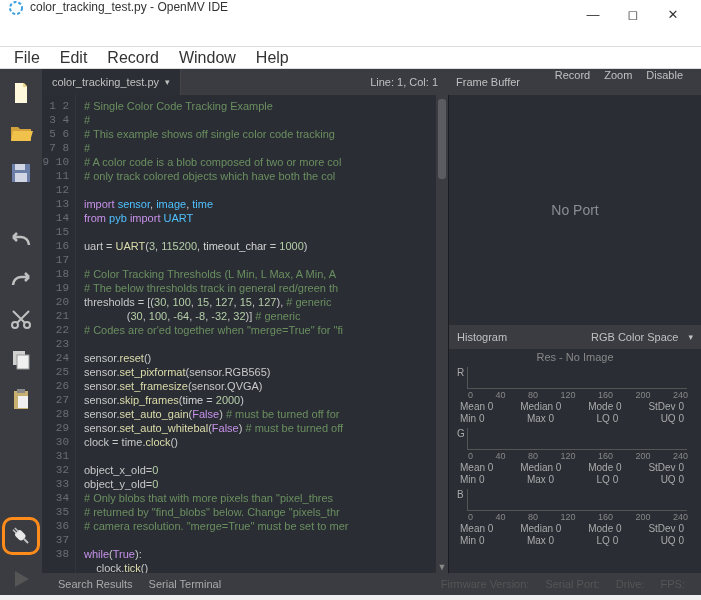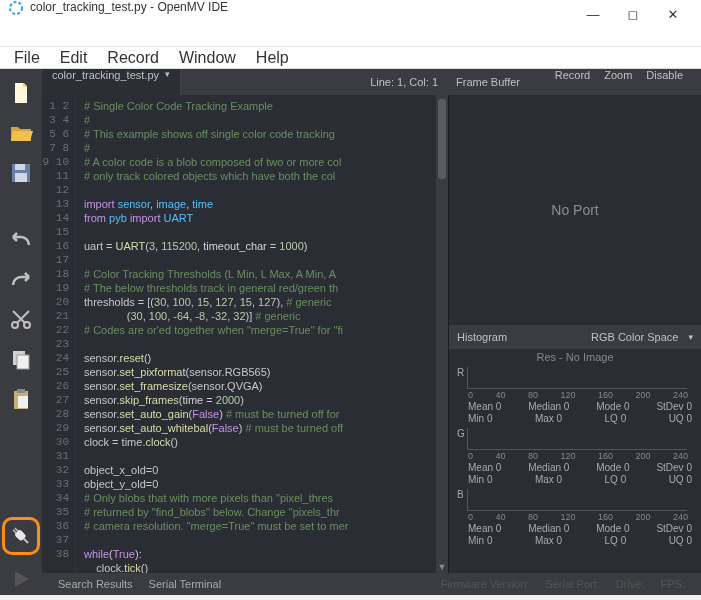--- a/index.html
+++ b/index.html
@@ -10,21 +10,21 @@
 .titlebar .win-btn{width:40px;height:28px;display:flex;align-items:center;justify-content:center;color:#333;font-size:13px;cursor:pointer}
 .menubar{height:22px;background:#fff;display:flex;align-items:center;padding:0 4px;border-bottom:1px solid #ddd}
 .menubar .menu-item{padding:2px 10px;font-size:16px;color:#333;cursor:pointer}
 .ide-body{display:flex;height:526px;background:#2b2e34}
 .toolbar{width:42px;background:#3a3c42;display:flex;flex-direction:column;align-items:center;padding-top:8px;gap:8px}
 .toolbar .tool{width:32px;height:32px;display:flex;align-items:center;justify-content:center;color:#c0c0c0;cursor:pointer}
 .toolbar .tool svg{width:24px;height:24px}
 .toolbar .tool.highlight{border:3px solid #ff8c1a;border-radius:10px;width:38px;height:38px}
 .main{flex:1;display:flex;flex-direction:column}
 .tabbar{height:26px;background:#3a3c42;display:flex;align-items:center;color:#c0c0c0;font-size:11px}
-.tab{padding:0 10px;height:100%;display:flex;gap:6px;background:#2b2e34;border-right:1px solid #444}
+.tab{padding:0 10px;height:100%;display:flex;align-items:center;gap:6px;background:#2b2e34;border-right:1px solid #444}
 .tab .chev{font-size:9px}
 .cursor-pos{margin-left:auto;padding:0 10px;font-family:Liberation Sans, sans-serif}
 .fb-header{display:flex;gap:14px;padding:0 10px;height:100%}
 .fb-header span{font-size:11px}
 .editor-area{flex:1;display:flex;overflow:hidden}
 .editor{display:flex;flex:1;background:#2a2d34;overflow:hidden;position:relative}
 .gutter{width:34px;background:#2a2d34;color:#6b6e76;text-align:right;padding:4px 6px 4px 0;font-family:Liberation Mono, monospace;font-size:11px;line-height:14px;border-right:1px solid #34363d}
 .code{flex:1;padding:4px 8px;font-family:Consolas,monospace;font-size:11px;line-height:14px;color:#c8c8c8;white-space:pre;overflow:hidden}
 .code .c{color:#6a8f5f}
 .code .k{color:#c792ea}
@@ -40,21 +40,21 @@
 .fb-box{flex-shrink:0;height:230px;display:flex;align-items:center;justify-content:center;color:#8a8d94;font-size:14px;font-family:monospace}
 .hist-row{display:flex;align-items:center;height:24px;padding:0 8px;color:#c0c0c0;font-size:11px;background:#3a3c42;gap:10px}
 .hist-row .sp{flex:1}
 .hist-row .drop{font-size:9px}
 .res-line{text-align:center;color:#888;font-size:11px;padding:2px 0}
 .channels{flex:1;padding:2px 8px 4px;color:#888;font-family:monospace;font-size:10px}
 .chan{margin-bottom:4px}
 .chan .lbl{color:#aaa;font-size:10px;display:inline-block;width:10px;vertical-align:top}
 .chan .graph{display:inline-block;width:220px;height:22px;border-left:1px solid #555;border-bottom:1px solid #555;vertical-align:top;margin-bottom:1px}
 .ticks{display:flex;justify-content:space-between;margin-left:11px;width:220px;color:#888;font-size:9px}
-.stats{display:flex;justify-content:space-between;margin-left:11px;width:224px;color:#aaa;font-size:10px;padding-top:1px}
+.stats{display:flex;justify-content:space-between;margin-left:3px;width:224px;color:#aaa;font-size:10px;padding-top:1px}
 .stats span{white-space:nowrap}
 .statusbar{height:22px;background:#3a3c42;color:#aaa;display:flex;align-items:center;font-size:11px;padding:0 8px}
 .statusbar .sec{padding:0 8px;cursor:pointer}
 .statusbar .sp{flex:1}
 .statusbar .faded{color:#555}
 .play-arrow{width:32px;height:32px;display:flex;align-items:center;justify-content:center}
 .play-arrow svg{fill:#555}
 </style>
 </head>
 <body>

